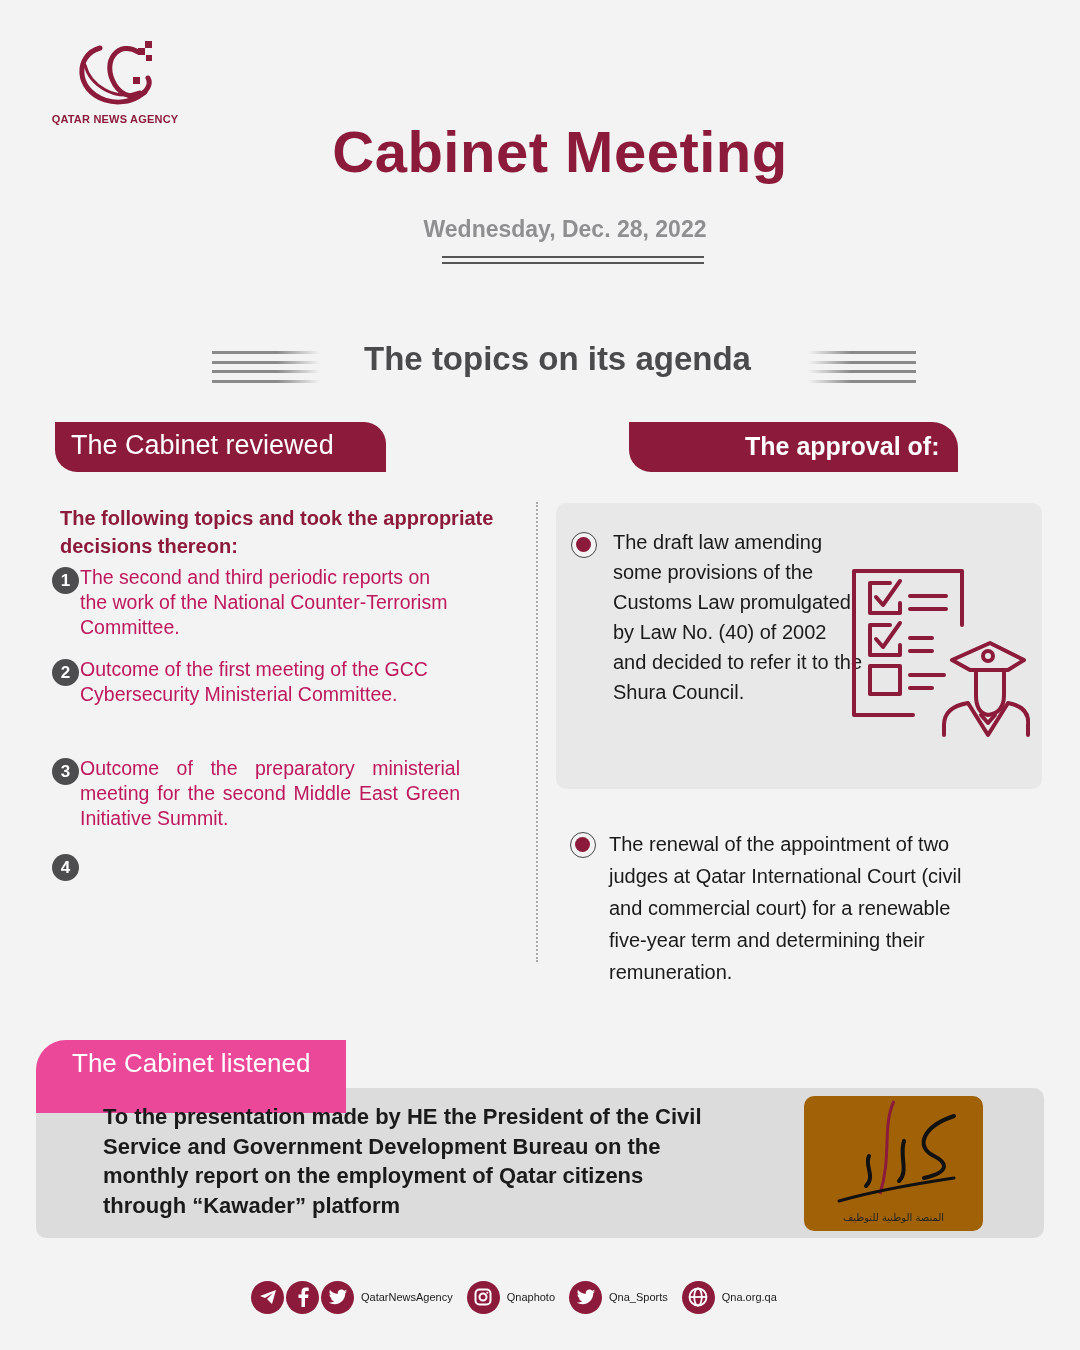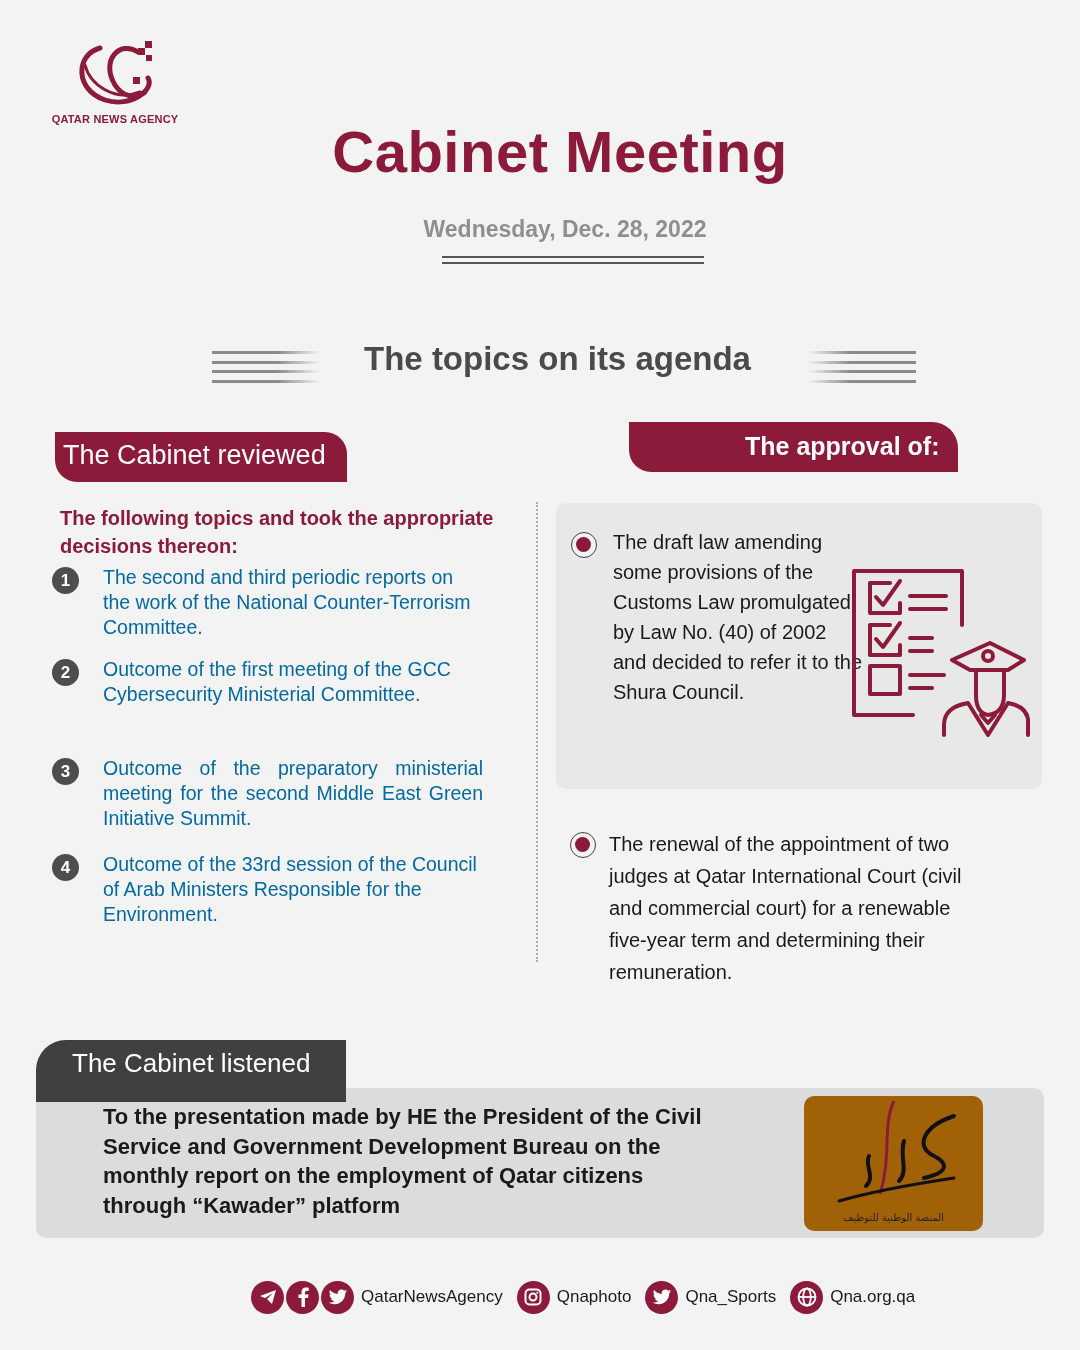--- a/index.html
+++ b/index.html
@@ -20,48 +20,48 @@
   .date-rule { left: 442px; top: 256px; width: 262px; }
   .date-rule div { height: 2px; background: #555; margin-bottom: 4px; }
 
   .agenda { left: 0; width: 1115px; top: 340px; text-align: center; font-family: "Liberation Sans", sans-serif; font-weight: bold; font-size: 33px; color: #4a4a4c; }
   .lines-l, .lines-r { top: 351px; width: 108px; }
   .lines-l { left: 212px; } .lines-r { left: 808px; }
   .lines-l div { height: 3px; margin-bottom: 6.5px; background: linear-gradient(to right, #8a8a8a 60%, rgba(138,138,138,0)); }
   .lines-r div { height: 3px; margin-bottom: 6.5px; background: linear-gradient(to left, #8a8a8a 60%, rgba(138,138,138,0)); }
 
   .tab { background: #8c1b3b; color: #fff; font-family: "Liberation Sans", sans-serif; font-size: 27px; box-sizing: border-box; }
-  .tab-reviewed { left: 55px; top: 432px; width: 292px; height: 50px; border-radius: 0 22px 0 22px; padding: 8px 0 0 8px; }
+  .tab-reviewed { left: 55px; top: 422px; width: 331px; height: 50px; border-radius: 0 22px 0 22px; padding: 8px 0 0 16px; }
   .tab-approval { left: 629px; top: 422px; width: 329px; height: 50px; border-radius: 0 26px 0 22px; padding: 10px 0 0 116px; font-weight: bold; font-size: 25px; }
 
   .subhead { left: 60px; top: 504px; width: 470px; color: #8c1b3b; font-family: "Liberation Sans", sans-serif; font-weight: bold; font-size: 20px; line-height: 28px; }
 
   .item { left: 52px; width: 440px; }
   .num { position: absolute; left: 0; top: 2px; width: 27px; height: 27px; border-radius: 50%; background: #4d4d4f; color: #fff; font-family: "Liberation Sans", sans-serif; font-weight: bold; font-size: 17px; text-align: center; line-height: 27px; }
-  .item-text { margin-left: 51px; font-family: "Liberation Sans", sans-serif; font-size: 19.5px; line-height: 25px; color: #0369a1; }
+  .item-text { margin-left: 28px; font-family: "Liberation Sans", sans-serif; font-size: 19.5px; line-height: 25px; color: #be185d; }
   .justify { text-align: justify; text-align-last: left; }
 
   .divider { left: 536px; top: 502px; height: 460px; border-left: 2px dotted #aaa; }
 
   .card1 { left: 556px; top: 503px; width: 486px; height: 286px; background: #e8e8e8; border-radius: 10px; }
   .bullet { position: absolute; width: 26px; height: 26px; border-radius: 50%; border: 1.5px solid #444; box-sizing: border-box; background: #f3f3f3; }
   .bullet::after { content: ""; position: absolute; left: 4px; top: 4px; width: 15px; height: 15px; border-radius: 50%; background: #8c1b3b; }
   .card-text { font-family: "Liberation Sans", sans-serif; font-size: 20px; color: #1a1a1a; }
   .card1-text { left: 613px; top: 527px; width: 250px; line-height: 30px; }
   .icon-officer { left: 848px; top: 565px; }
 
   .card2-text { left: 609px; top: 828px; width: 360px; line-height: 32px; }
 
-  .tab-listened { left: 36px; top: 1040px; width: 310px; height: 62px; border-radius: 30px 0 0 0; padding: 8px 0 0 36px; background: #404040; font-weight: normal; font-size: 26px; }
+  .tab-listened { left: 36px; top: 1040px; width: 310px; height: 73px; border-radius: 30px 0 0 0; padding: 8px 0 0 36px; background: #ec4899; font-weight: normal; font-size: 26px; }
   .listened-box { left: 36px; top: 1088px; width: 1008px; height: 150px; background: #dcdcdd; border-radius: 0 10px 10px 10px; }
   .listened-text { left: 103px; top: 1102px; width: 620px; font-family: "Liberation Sans", sans-serif; font-weight: bold; font-size: 22px; line-height: 29.5px; color: #1a1a1a; }
   .kawader { left: 804px; top: 1096px; width: 179px; height: 135px; background: #a16207; border-radius: 10px; }
   .kawader-ar { position: absolute; left: 0; right: 0; bottom: 8px; text-align: center; font-size: 10px; color: #222; }
 
-  .footer { top: 1280px; left: 251px; height: 34px; display: flex; align-items: center; font-family: "Liberation Sans", sans-serif; font-size: 17px; color: #1a1a1a; }
+  .footer { top: 1280px; left: 251px; height: 34px; display: flex; align-items: center; font-family: "Liberation Sans", sans-serif; font-size: 11px; color: #1a1a1a; }
   .soc { width: 33px; height: 33px; border-radius: 50%; background: #8c1b3b; display: inline-flex; align-items: center; justify-content: center; margin-right: 2px; }
   .soc-label { margin: 0 14px 0 5px; }
 </style>
 </head>
 <body>
 
 <div class="abs logo">
   <svg width="110" height="82" viewBox="0 0 110 82">
     <path d="M40 18 C 15 25, 15 60, 45 70 C 70 78, 95 60, 88 48" fill="none" stroke="#8c1b3b" stroke-width="5" stroke-linecap="round"></path>
     <path d="M78 22 C 60 10, 40 30, 55 55 C 62 66, 75 70, 85 62" fill="none" stroke="#8c1b3b" stroke-width="5" stroke-linecap="round"></path>
@@ -105,21 +105,20 @@
 <div class="abs item" style="top:657px;">
   <div class="num">2</div>
   <div class="item-text" style="width:385px;">Outcome of the first meeting of the GCC Cybersecurity Ministerial Committee.</div>
 </div>
 <div class="abs item" style="top:756px;">
   <div class="num">3</div>
   <div class="item-text justify" style="width:380px;">Outcome of the preparatory ministerial meeting for the second Middle East Green Initiative Summit.</div>
 </div>
 <div class="abs item" style="top:852px;">
   <div class="num">4</div>
-  <div class="item-text" style="width:375px;">Outcome of the 33rd session of the Council of Arab Ministers Responsible for the Environment.</div>
 </div>
 
 <div class="abs divider"></div>
 
 <div class="abs tab tab-approval">The approval of:</div>
 
 <div class="abs card1"></div>
 <div class="bullet" style="left:571px; top:532px;"></div>
 <div class="abs card-text card1-text">The draft law amending some provisions of the Customs Law promulgated by Law No. (40) of 2002 and decided to refer it to the Shura Council.</div>
 <div class="abs icon-officer">

